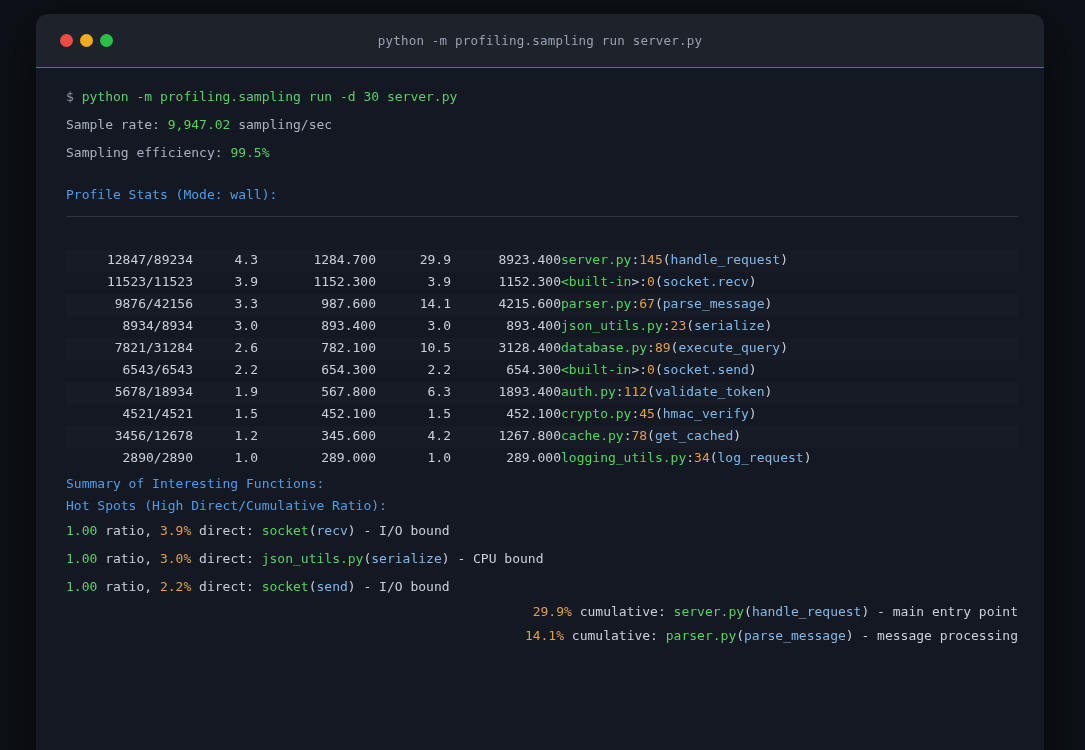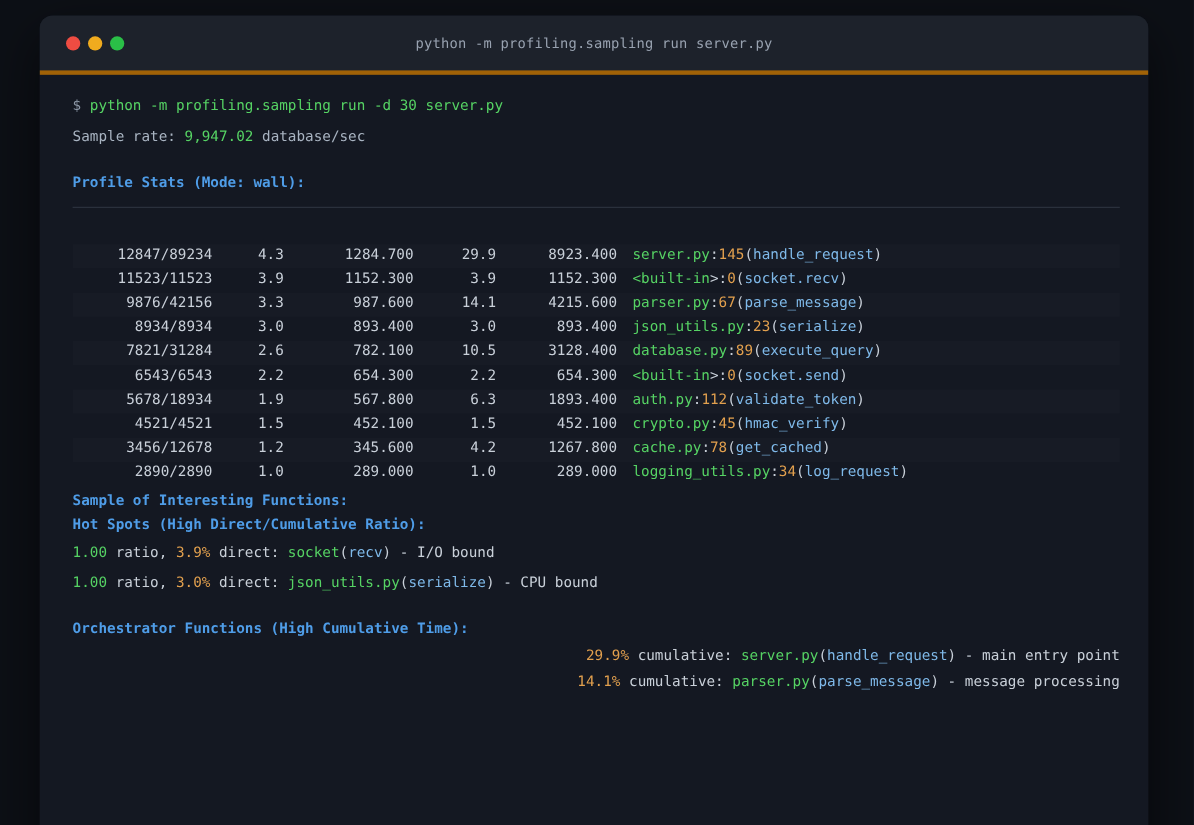--- a/index.html
+++ b/index.html
@@ -14,84 +14,85 @@
     font-family:"DejaVu Sans Mono","Liberation Mono",monospace;
   }
   .window{
     position:absolute;left:36px;top:14px;width:1008px;height:900px;
     background:#141822;border-radius:12px;
     box-shadow:0 18px 50px rgba(0,0,0,.55);
     overflow:hidden;
   }
   .titlebar{
     position:relative;height:54px;background:#1d222b;
-    border-bottom:4px solid #a16207;
+    border-bottom:1px solid #a16207;
     display:flex;align-items:center;justify-content:center;
   }
   .lights{position:absolute;left:24px;top:0;height:100%;display:flex;align-items:center;gap:7px;}
   .light{width:13px;height:13px;border-radius:50%;border:none;padding:0;cursor:pointer;}
   .light.red{background:var(--red_light);}
   .light.yellow{background:var(--yellow_light);}
   .light.green{background:var(--green_light);}
   .title{font-size:12.5px;color:#98a2b0;letter-spacing:.2px;}
   .content{padding:18px 26px 0 30px;}
   .line{height:22px;line-height:22px;font-size:13px;white-space:pre;color:var(--bright);}
   .c-g{color:var(--green);}
   .c-gb{color:var(--green);font-weight:normal;}
   .c-o{color:var(--orange);}
-  .c-b{color:var(--heading_blue);font-weight:bold;text-align:center;}
+  .c-b{color:var(--heading_blue);font-weight:normal;text-align:center;}
   .c-fb{color:var(--function_blue);}
   .c-d{color:var(--dim);}
   .c-t{color:var(--text);}
   .c-w{color:var(--bright);}
   .mt6{margin-top:6px;} .mt16{margin-top:16px;} .mt20{margin-top:20px;}
   .mt10{margin-top:10px;} .mt11{margin-top:11px;} .mt25{margin-top:25px;}
   .mt12{margin-top:0;} .mt19{margin-top:19px;}
   .divider{height:1px;background:#2d3440;width:988px;max-width:100%;}
   .stats-table .line:nth-child(even){background:rgba(255,255,255,0.015);}
   .col{display:inline-block;text-align:right;}
   .col1{width:127px;} .col2{width:65px;margin-top:21px;} .col3{width:118px;} .col4{width:75px;} .col5{width:110px;}
-  .fname{margin-left:14px;}
+  .fname{}
   .hs-list .line{margin-top:6px;} .hs-list .line:first-child{margin-top:3px;}
   .orch-list .line{margin-top:2px;text-align:right;} .orch-list .line:first-child{margin-top:3px;}
 </style>
 </head>
 <body>
 
 <div class="window">
   <div class="titlebar">
     <div class="lights">
       <button class="light red"></button>
       <button class="light yellow"></button>
       <button class="light green"></button>
     </div>
     <span class="title">python -m profiling.sampling run server.py</span>
   </div>
   <div class="content">
     <div class="line"><span class="c-d">$ </span><span class="c-gb">python -m profiling.sampling run -d 30 server.py</span></div>
-    <div class="line mt6"><span class="c-t">Sample rate: </span><span class="c-g">9,947.02</span><span class="c-t"> database/sec</span></div>
+    <div class="line mt6"><span class="c-t">Sample rate: </span><span class="c-g">9,947.02</span><span class="c-t"> sampling/sec</span></div>
+    <div class="line mt6"><span class="c-t">Sampling efficiency: </span><span class="c-g">99.5%</span></div>
     <div class="line mt20"><span class="c-b">Profile Stats (Mode: wall):</span></div>
     <div class="divider mt10"></div>
     <div class="stats-table mt11">
         <div class="line"><span class="col col1 c-w">12847/89234</span><span class="col col2 c-w">4.3</span><span class="col col3 c-w">1284.700</span><span class="col col4 c-w">29.9</span><span class="col col5 c-w">8923.400</span><span class="fname"><span class="c-g">server.py</span><span class="c-w">:</span><span class="c-o">145</span><span class="c-w">(</span><span class="c-fb">handle_request</span><span class="c-w">)</span></span></div>
         <div class="line"><span class="col col1 c-w">11523/11523</span><span class="col col2 c-w">3.9</span><span class="col col3 c-w">1152.300</span><span class="col col4 c-w">3.9</span><span class="col col5 c-w">1152.300</span><span class="fname"><span class="c-g">&lt;built-in</span><span class="c-w">&gt;:</span><span class="c-o">0</span><span class="c-w">(</span><span class="c-fb">socket.recv</span><span class="c-w">)</span></span></div>
         <div class="line"><span class="col col1 c-w">9876/42156</span><span class="col col2 c-w">3.3</span><span class="col col3 c-w">987.600</span><span class="col col4 c-w">14.1</span><span class="col col5 c-w">4215.600</span><span class="fname"><span class="c-g">parser.py</span><span class="c-w">:</span><span class="c-o">67</span><span class="c-w">(</span><span class="c-fb">parse_message</span><span class="c-w">)</span></span></div>
         <div class="line"><span class="col col1 c-w">8934/8934</span><span class="col col2 c-w">3.0</span><span class="col col3 c-w">893.400</span><span class="col col4 c-w">3.0</span><span class="col col5 c-w">893.400</span><span class="fname"><span class="c-g">json_utils.py</span><span class="c-w">:</span><span class="c-o">23</span><span class="c-w">(</span><span class="c-fb">serialize</span><span class="c-w">)</span></span></div>
         <div class="line"><span class="col col1 c-w">7821/31284</span><span class="col col2 c-w">2.6</span><span class="col col3 c-w">782.100</span><span class="col col4 c-w">10.5</span><span class="col col5 c-w">3128.400</span><span class="fname"><span class="c-g">database.py</span><span class="c-w">:</span><span class="c-o">89</span><span class="c-w">(</span><span class="c-fb">execute_query</span><span class="c-w">)</span></span></div>
         <div class="line"><span class="col col1 c-w">6543/6543</span><span class="col col2 c-w">2.2</span><span class="col col3 c-w">654.300</span><span class="col col4 c-w">2.2</span><span class="col col5 c-w">654.300</span><span class="fname"><span class="c-g">&lt;built-in</span><span class="c-w">&gt;:</span><span class="c-o">0</span><span class="c-w">(</span><span class="c-fb">socket.send</span><span class="c-w">)</span></span></div>
         <div class="line"><span class="col col1 c-w">5678/18934</span><span class="col col2 c-w">1.9</span><span class="col col3 c-w">567.800</span><span class="col col4 c-w">6.3</span><span class="col col5 c-w">1893.400</span><span class="fname"><span class="c-g">auth.py</span><span class="c-w">:</span><span class="c-o">112</span><span class="c-w">(</span><span class="c-fb">validate_token</span><span class="c-w">)</span></span></div>
         <div class="line"><span class="col col1 c-w">4521/4521</span><span class="col col2 c-w">1.5</span><span class="col col3 c-w">452.100</span><span class="col col4 c-w">1.5</span><span class="col col5 c-w">452.100</span><span class="fname"><span class="c-g">crypto.py</span><span class="c-w">:</span><span class="c-o">45</span><span class="c-w">(</span><span class="c-fb">hmac_verify</span><span class="c-w">)</span></span></div>
         <div class="line"><span class="col col1 c-w">3456/12678</span><span class="col col2 c-w">1.2</span><span class="col col3 c-w">345.600</span><span class="col col4 c-w">4.2</span><span class="col col5 c-w">1267.800</span><span class="fname"><span class="c-g">cache.py</span><span class="c-w">:</span><span class="c-o">78</span><span class="c-w">(</span><span class="c-fb">get_cached</span><span class="c-w">)</span></span></div>
         <div class="line"><span class="col col1 c-w">2890/2890</span><span class="col col2 c-w">1.0</span><span class="col col3 c-w">289.000</span><span class="col col4 c-w">1.0</span><span class="col col5 c-w">289.000</span><span class="fname"><span class="c-g">logging_utils.py</span><span class="c-w">:</span><span class="c-o">34</span><span class="c-w">(</span><span class="c-fb">log_request</span><span class="c-w">)</span></span></div>
       </div>
-    <div class="line mt25"><span class="c-b">Sample of Interesting Functions:</span></div>
+    <div class="line mt25"><span class="c-b">Summary of Interesting Functions:</span></div>
     <div class="line mt12"><span class="c-b">Hot Spots (High Direct/Cumulative Ratio):</span></div>
     <div class="hs-list">
         <div class="line"><span class="c-g">1.00</span><span class="c-w"> ratio, </span><span class="c-o">3.9%</span><span class="c-w"> direct: </span><span class="c-g">socket</span><span class="c-w">(</span><span class="c-fb">recv</span><span class="c-w">)</span><span class="c-w"> - I/O bound</span></div>
         <div class="line"><span class="c-g">1.00</span><span class="c-w"> ratio, </span><span class="c-o">3.0%</span><span class="c-w"> direct: </span><span class="c-g">json_utils.py</span><span class="c-w">(</span><span class="c-fb">serialize</span><span class="c-w">)</span><span class="c-w"> - CPU bound</span></div>
+        <div class="line"><span class="c-g">1.00</span><span class="c-w"> ratio, </span><span class="c-o">2.2%</span><span class="c-w"> direct: </span><span class="c-g">socket</span><span class="c-w">(</span><span class="c-fb">send</span><span class="c-w">)</span><span class="c-w"> - I/O bound</span></div>
       </div>
-    <div class="line mt19"><span class="c-b">Orchestrator Functions (High Cumulative Time):</span></div>
     <div class="orch-list">
         <div class="line"><span class="c-o">29.9%</span><span class="c-w"> cumulative: </span><span class="c-g">server.py</span><span class="c-w">(</span><span class="c-fb">handle_request</span><span class="c-w">)</span><span class="c-w"> - main entry point</span></div>
         <div class="line"><span class="c-o">14.1%</span><span class="c-w"> cumulative: </span><span class="c-g">parser.py</span><span class="c-w">(</span><span class="c-fb">parse_message</span><span class="c-w">)</span><span class="c-w"> - message processing</span></div>
       </div>
   </div>
 </div>
 
 </body></html>

